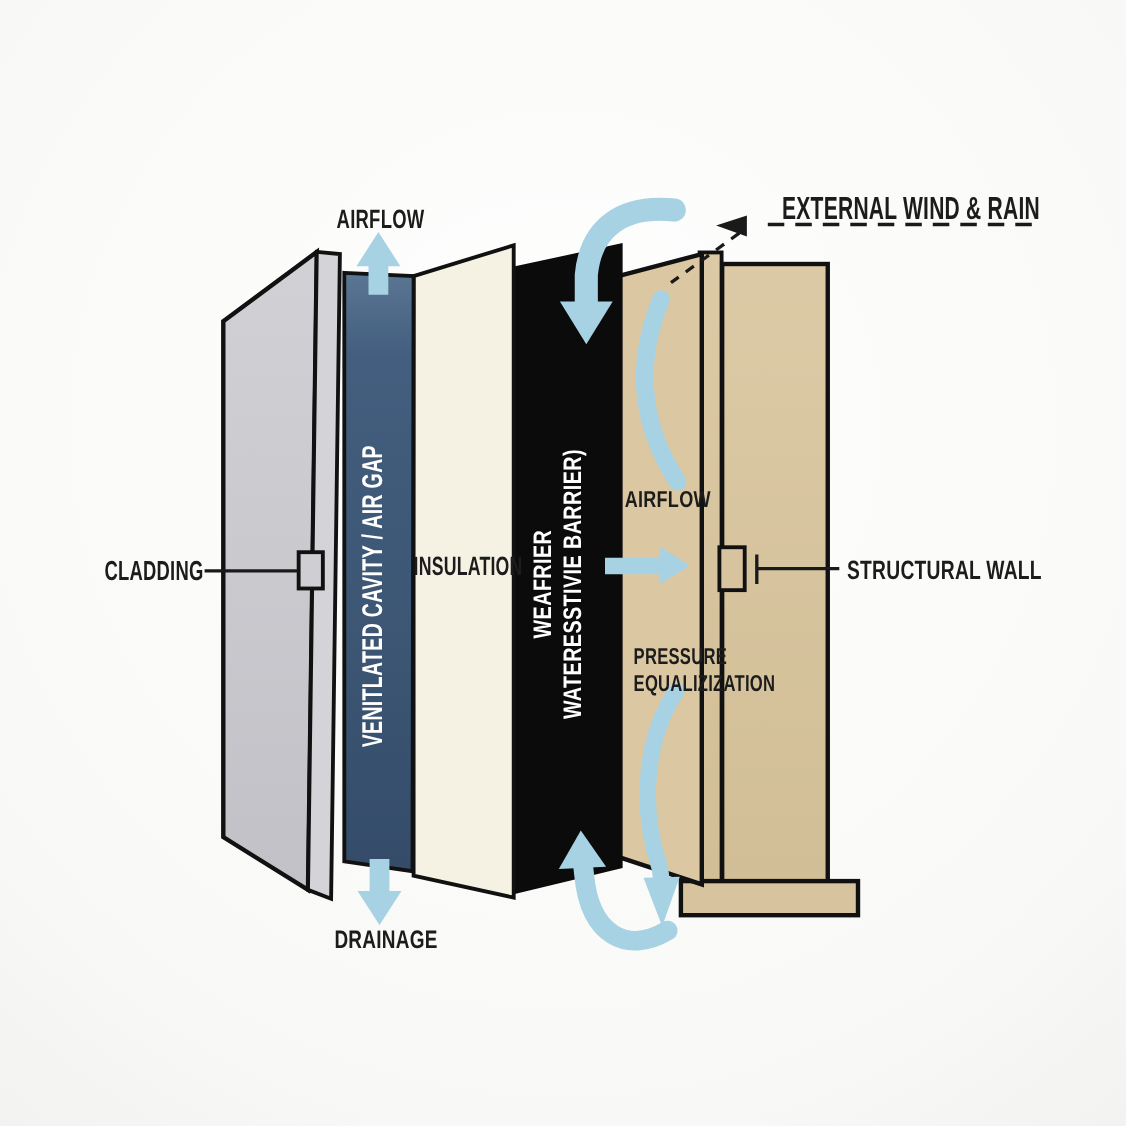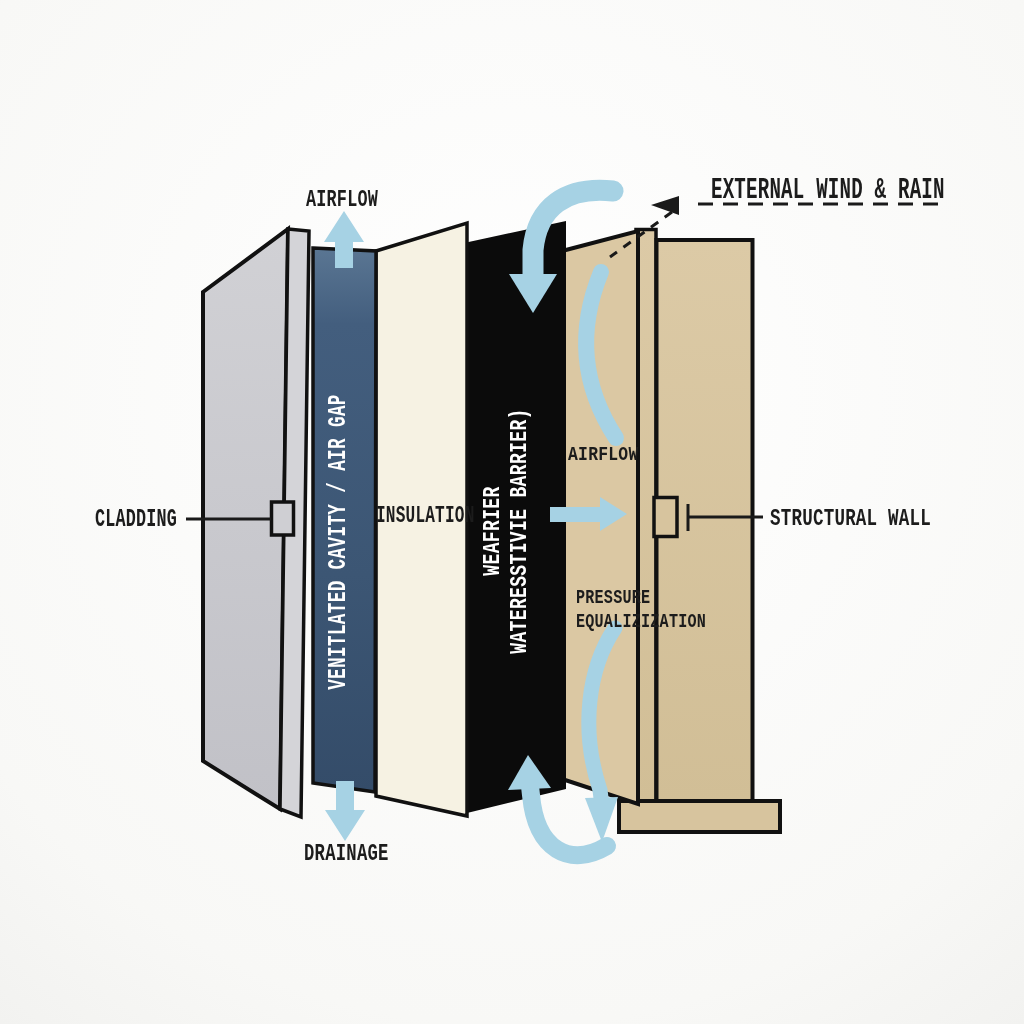--- a/index.html
+++ b/index.html
@@ -1,19 +1,19 @@
 <!DOCTYPE html>
 <html><head>
 <meta charset="utf-8">
 <style>
   html,body{margin:0;padding:0;background:#ffffff;}
   #stage{
     position:relative;width:1024px;height:1024px;overflow:hidden;
     background:radial-gradient(circle at 50% 38%, #ffffff 0%, #f8f8f6 78%, #f2f2f0 100%);
-    font-family:Liberation Mono, monospace;
+    font-family:Liberation Sans, sans-serif;
   }
   #layers-svg{position:absolute;left:0;top:0;z-index:1;}
   .lbl{
     position:absolute;z-index:3;font-weight:bold;color:#1c1c1c;
     white-space:nowrap;transform-origin:left top;letter-spacing:.3px;
   }
   .vlbl{
     position:absolute;z-index:3;font-weight:bold;color:#ffffff;
     display:flex;flex-direction:column;align-items:center;justify-content:center;
     text-align:center;white-space:nowrap;letter-spacing:.5px;

